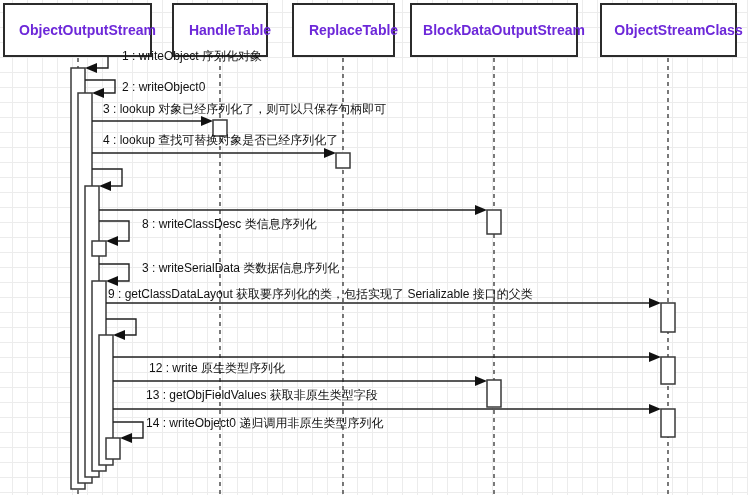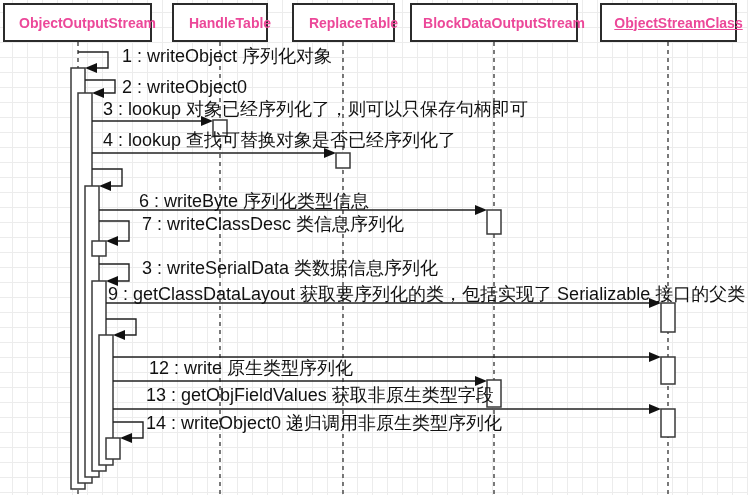--- a/index.html
+++ b/index.html
@@ -13,38 +13,38 @@
     overflow:hidden;
     background-color:#ffffff;
     background-image:
       linear-gradient(#ececec 1px, transparent 1px),
       linear-gradient(90deg, #ececec 1px, transparent 1px);
     background-size:15px 15px;
     background-position:-3px -3px;
   }
   .participant{
     position:absolute;
-    top:3px;height:39px;
+    top:3px;height:54px;
     background:#ffffff;
     border:2px solid #2b2b2b;
     box-sizing:border-box;
     display:flex;align-items:center;justify-content:center;
     font-weight:bold;
     font-size:14px;
-    color:#ec4899;
+    color:#6d28d9;
     white-space:nowrap;
     z-index:2;
     padding-left:20px;
   }
   svg.layer{
     position:absolute;left:0;top:0;z-index:1;
   }
   .msg-label{
     position:absolute;
-    font-size:18px;
+    font-size:12px;
     color:#111;
     white-space:nowrap;
     line-height:15px;
     z-index:3;
   }
 </style>
 </head>
 <body>
 
 <div class="canvas">
@@ -54,21 +54,21 @@
     </div>
   <div class="participant" style="left:172px;width:96px;">
       <span>HandleTable</span>
     </div>
   <div class="participant" style="left:410px;width:168px;">
       <span>BlockDataOutputStream</span>
     </div>
   <div class="participant" style="left:292px;width:103px;">
       <span>ReplaceTable</span>
     </div>
-  <div class="participant" style="left:600px;width:137px;text-decoration:underline;">
+  <div class="participant" style="left:600px;width:137px;">
       <span>ObjectStreamClass</span>
     </div>
 
   <svg class="layer" width="748" height="495" viewBox="0 0 748 495">
 
     <g stroke="#333" stroke-width="1.3" stroke-dasharray="4,4">
       <line x1="78" y1="42" x2="78" y2="495"></line>
       <line x1="220" y1="42" x2="220" y2="495"></line>
       <line x1="343" y1="42" x2="343" y2="495"></line>
       <line x1="494" y1="42" x2="494" y2="495"></line>
@@ -129,21 +129,20 @@
       <polygon points="661,357 649,352 649,362"></polygon>
       <polygon points="487,381 475,376 475,386"></polygon>
       <polygon points="661,409 649,404 649,414"></polygon>
     </g>
   </svg>
 
   <div class="msg-label" style="left:122px;top:49px;">1 : writeObject 序列化对象</div>
   <div class="msg-label" style="left:122px;top:80px;">2 : writeObject0</div>
   <div class="msg-label" style="left:103px;top:102px;">3 : lookup 对象已经序列化了，则可以只保存句柄即可</div>
   <div class="msg-label" style="left:103px;top:133px;">4 : lookup 查找可替换对象是否已经序列化了</div>
-  <div class="msg-label" style="left:139px;top:194px;">6 : writeByte 序列化类型信息</div>
-  <div class="msg-label" style="left:142px;top:217px;">7 : writeClassDesc 类信息序列化</div>
+  <div class="msg-label" style="left:142px;top:217px;">8 : writeClassDesc 类信息序列化</div>
   <div class="msg-label" style="left:142px;top:261px;">3 : writeSerialData 类数据信息序列化</div>
   <div class="msg-label" style="left:108px;top:287px;">9 : getClassDataLayout 获取要序列化的类，包括实现了 Serializable 接口的父类</div>
   <div class="msg-label" style="left:149px;top:361px;">12 : write 原生类型序列化</div>
   <div class="msg-label" style="left:146px;top:388px;">13 : getObjFieldValues 获取非原生类型字段</div>
   <div class="msg-label" style="left:146px;top:416px;">14 : writeObject0 递归调用非原生类型序列化</div>
 
 </div>
 
 </body></html>

